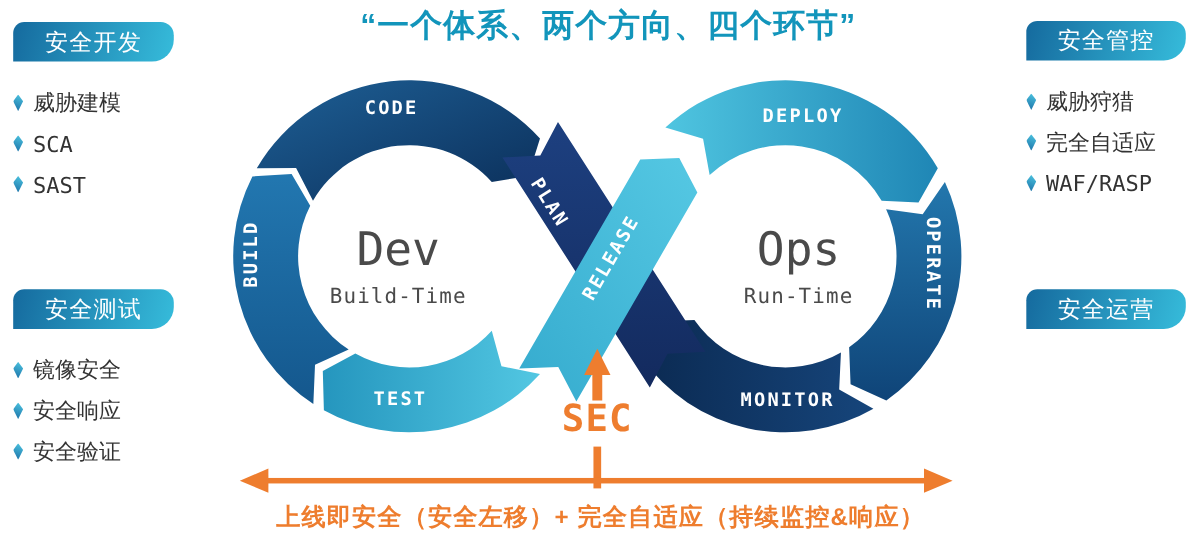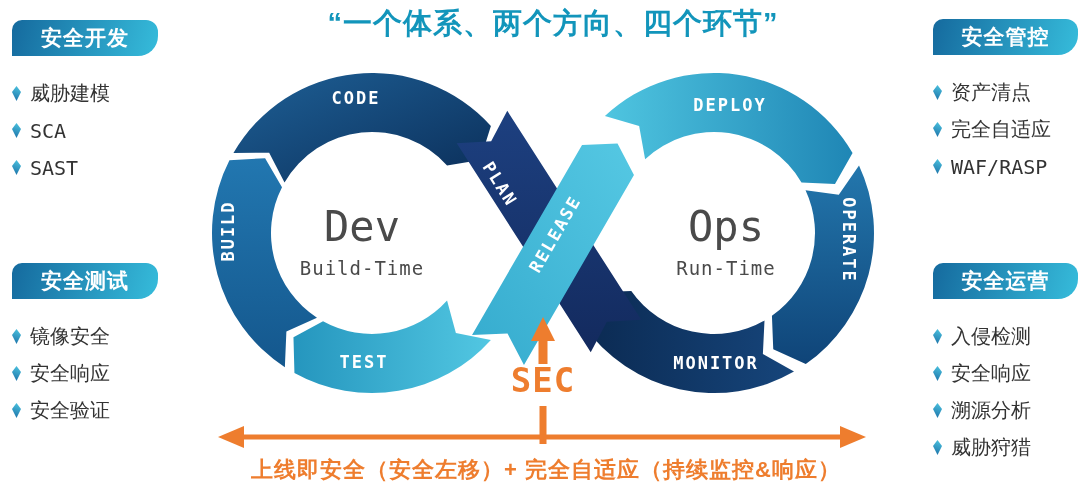--- a/index.html
+++ b/index.html
@@ -2,21 +2,21 @@
 <html style="--title-color: #1295bb; --orange: #ee7d2e; --devops-color: #4a4a4a; --item-color: #333333; --badge1: #156a9e; --badge2: #36bcdb; --bullet1: #4ec7e2; --bullet2: #1b6fa6;"><head>
 <meta charset="utf-8">
 <style>
   html,body{margin:0;padding:0;background:#fff;}
   .stage{position:relative;width:1080px;height:493px;background:#fff;overflow:hidden;
          font-family:"Liberation Sans",sans-serif;}
   .title{position:absolute;top:4px;left:0;width:100%;text-align:center;text-indent:26px;
          font-size:29px;font-weight:bold;letter-spacing:1px;color:var(--title-color,#1295bb);}
   .panel{position:absolute;}
   .badge{display:flex;align-items:center;justify-content:center;height:36px;
-         border-radius:10px 12px 20px 0;color:#fff;font-weight:bold;font-size:21px;letter-spacing:1px;
+         border-radius:10px 12px 20px 0;color:#fff;font-weight:normal;font-size:21px;letter-spacing:1px;
          background:linear-gradient(105deg,var(--badge1,#156a9e),var(--badge2,#36bcdb));}
   .items{list-style:none;margin:19px 0 0;padding:0;}
   .items li{display:flex;align-items:center;gap:9px;height:37px;
             font-family:"DejaVu Sans Mono","Liberation Sans",sans-serif;
             font-size:20px;color:var(--item-color,#333);}
   .bullet{width:9px;height:15px;flex:none;
           background:linear-gradient(200deg,var(--bullet1,#4ec7e2),var(--bullet2,#1b6fa6));
           clip-path:polygon(50% 0,100% 40%,50% 100%,0 40%);}
   svg{position:absolute;left:0;top:0;}
   text{font-family:"DejaVu Sans Mono",monospace;}
@@ -69,53 +69,35 @@
           <span>安全验证</span>
         </li>
       </ul>
   </div>
 
   <div class="panel" style="left:933px;top:19px;width:145px;">
     <div class="badge">安全管控</div>
     <ul class="items">
         <li>
           <span class="bullet"></span>
-          <span>资产清点</span>
+          <span>威胁狩猎</span>
         </li>
         <li>
           <span class="bullet"></span>
           <span>完全自适应</span>
         </li>
         <li>
           <span class="bullet"></span>
           <span>WAF/RASP</span>
         </li>
       </ul>
   </div>
 
   <div class="panel" style="left:933px;top:263px;width:145px;">
     <div class="badge">安全运营</div>
-    <ul class="items">
-        <li>
-          <span class="bullet"></span>
-          <span>入侵检测</span>
-        </li>
-        <li>
-          <span class="bullet"></span>
-          <span>安全响应</span>
-        </li>
-        <li>
-          <span class="bullet"></span>
-          <span>溯源分析</span>
-        </li>
-        <li>
-          <span class="bullet"></span>
-          <span>威胁狩猎</span>
-        </li>
-      </ul>
   </div>
 
   <svg id="diagram" width="1080" height="493" viewBox="0 0 1080 493">
     <defs id="defs">
         <linearGradient id="g-code" x1="0" y1="0" x2="1" y2="1">
           <stop offset="0" stop-color="#1e6096"></stop>
           <stop offset="1" stop-color="#0b2e59"></stop>
         </linearGradient>
         <linearGradient id="g-build" x1="0" y1="0" x2="0" y2="1">
           <stop offset="0" stop-color="#2277b0"></stop>

